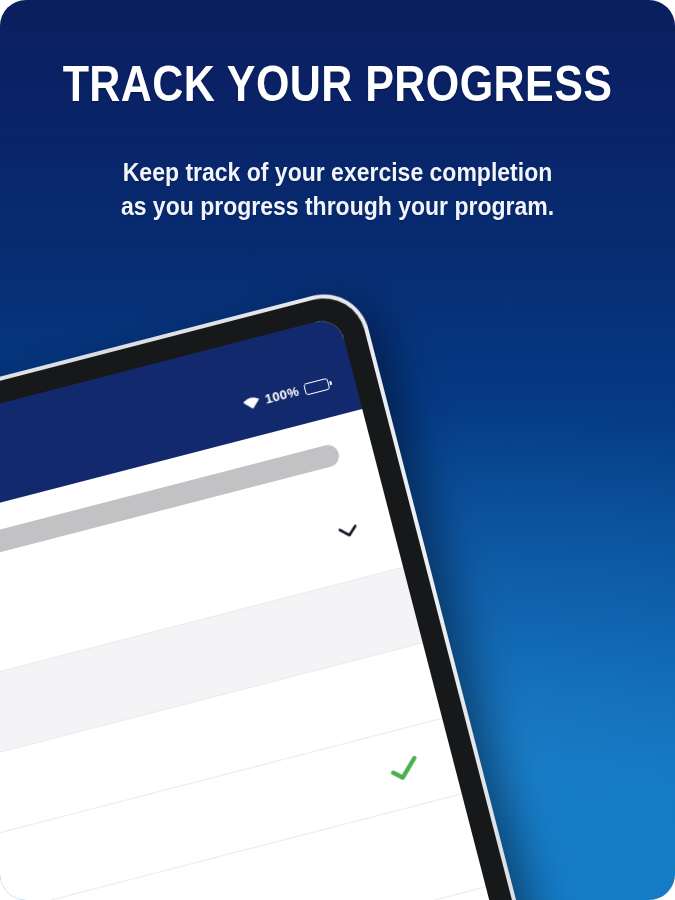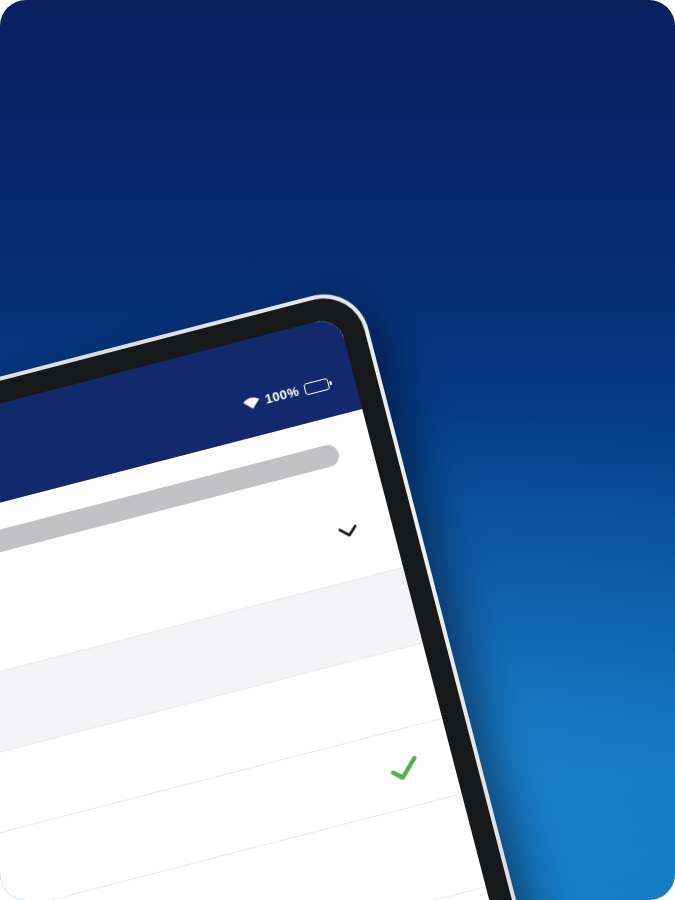--- a/index.html
+++ b/index.html
@@ -254,14 +254,21 @@
             <div class="list-row tall">
               
             </div>
 
           </div>
         </div>
       </div>
     </div>
   </div>
 
+  <div id="headline-block">
+    <h1 id="headline">TRACK YOUR PROGRESS</h1>
+    <div id="subtitle">
+      <div>Keep track of your exercise completion</div>
+      <div>as you progress through your program.</div>
+    </div>
+  </div>
 
 </div>
 
 </body></html>

